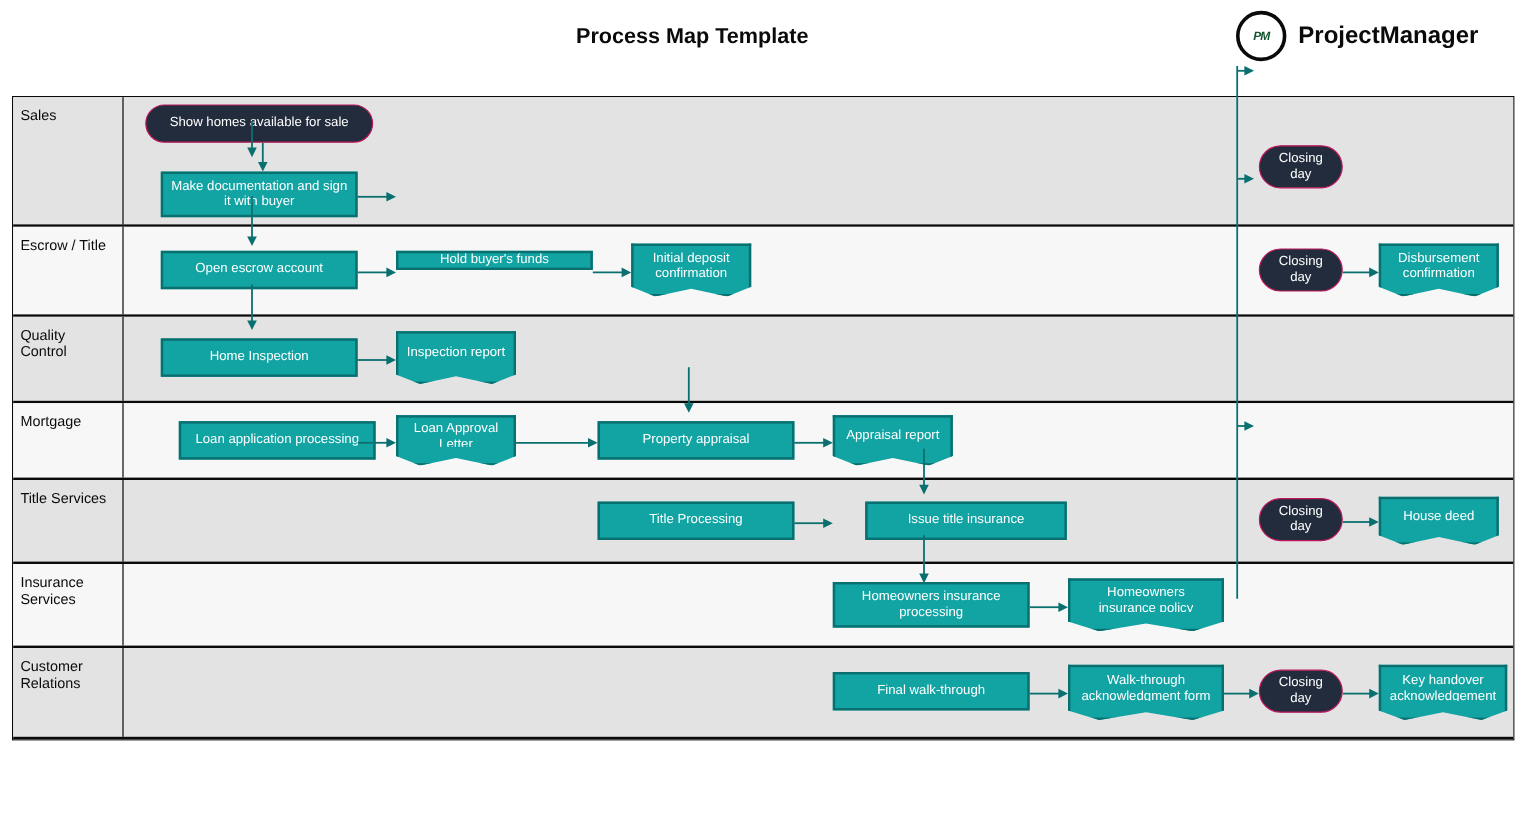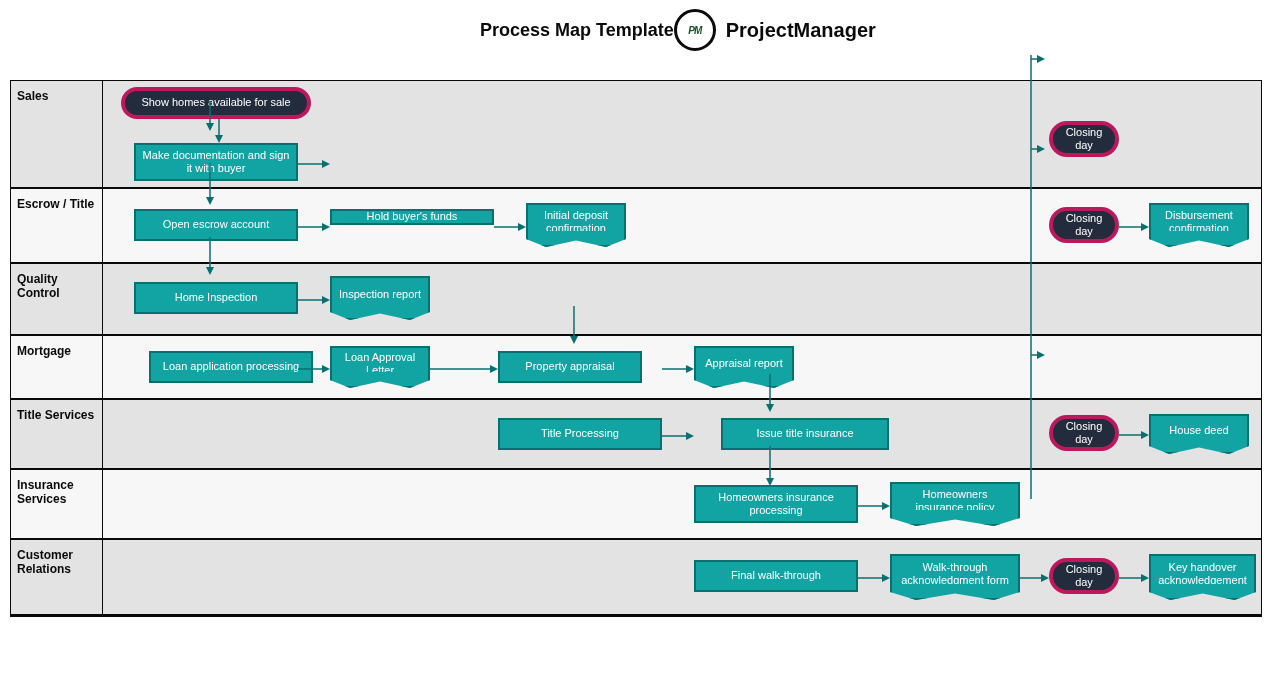--- a/index.html
+++ b/index.html
@@ -1,32 +1,32 @@
 <!DOCTYPE html>
 <html><head>
 <meta charset="utf-8">
 <style>
   * { box-sizing: border-box; margin: 0; padding: 0; }
   body { font-family: Arial, Helvetica, sans-serif; background: #fff; }
   .wrapper { width: 1272px; height: 694px; position: relative; }
-  .header { display: flex; align-items: center; padding: 8px 40px 8px 0; height: 60px; }
+  .header { display: flex; justify-content: space-between; align-items: center; padding: 8px 40px 8px 0; height: 60px; }
   .title { font-weight: bold; font-size: 18px; color: #0a0a0a; margin-left: 480px; }
   .brand { display: flex; align-items: center; gap: 10px; }
   .brand-circle { width: 42px; height: 42px; border: 3px solid #0a0a0a; border-radius: 50%; display: flex; align-items: center; justify-content: center; font-weight: bold; font-size: 10px; color: #14532d; letter-spacing: -1px; font-style: italic; }
   .brand-text { font-weight: bold; font-size: 20px; color: #0a0a0a; }
   .grid { border: 1px solid #0a0a0a; margin: 20px 10px 0 10px; }
   .lane { display: flex; border-bottom: 2px solid #0a0a0a; position: relative; }
   .lane:last-child { border-bottom: none; }
   .lane.light { background: #e3e3e3; }
   .lane.white { background: #f7f7f7; justify-content: center; }
-  .label { width: 92px; font-weight: bold; font-size: 12px; color: #0a0a0a; padding: 8px 6px; border-right: 1px solid #0a0a0a; flex-shrink: 0; line-height: 1.2; }
+  .label { width: 92px; font-weight: normal; font-size: 12px; color: #0a0a0a; padding: 8px 6px; border-right: 1px solid #0a0a0a; flex-shrink: 0; line-height: 1.2; }
   .canvas { position: relative; flex: 1; }
   .node { position: absolute; display: flex; align-items: center; justify-content: center; text-align: center; font-size: 11px; color: #fff; line-height: 1.2; padding: 4px 6px; }
   .process { background: #12a3a3; border: 2px solid #0a6f6f; }
-  .terminator { background: #222c3c; border: 4px solid #be185d; border-radius: 20px; color: #fff; }
+  .terminator { background: #222c3c; border: 1px solid #be185d; border-radius: 20px; color: #fff; }
   .document { background: #12a3a3; border: 2px solid #0a6f6f; border-bottom: none; color: #fff; }
   .document::after {
     content: "";
     position: absolute;
     left: -2px; right: -2px; bottom: -8px;
     height: 14px;
     background: inherit;
     border: 2px solid #0a6f6f;
     border-top: none;
     clip-path: polygon(0 0, 100% 0, 100% 50%, 80% 100%, 50% 60%, 20% 100%, 0 50%);
@@ -99,21 +99,21 @@
             <polygon class="arrow-head" points="32,5 24,1 24,9"></polygon>
           </svg>
       </div>
     </div>
 
     <div class="lane white" style="height:64px">
       <div class="label">Mortgage</div>
       <div class="canvas">
         <div class="node process" style="left:46px;top:15px;width:164px;height:32px">Loan application processing</div>
         <div class="node document" style="left:227px;top:10px;width:100px;height:34px">Loan Approval Letter</div>
-        <div class="node process" style="left:395px;top:15px;width:144px;height:32px">Property appraisal</div>
+        <div class="node process" style="left:395px;top:15px;width:164px;height:32px">Property appraisal</div>
         <div class="node document" style="left:591px;top:10px;width:100px;height:34px">Appraisal report</div>
         <svg class="arrow" style="left:195px;top:28px;width:32px;height:10px">
             <line class="arrow-line" x1="0" y1="5" x2="26" y2="5"></line>
             <polygon class="arrow-head" points="32,5 24,1 24,9"></polygon>
           </svg>
         <svg class="arrow" style="left:327px;top:28px;width:68px;height:10px">
             <line class="arrow-line" x1="0" y1="5" x2="62" y2="5"></line>
             <polygon class="arrow-head" points="68,5 60,1 60,9"></polygon>
           </svg>
         <svg class="arrow" style="left:559px;top:28px;width:32px;height:10px">

